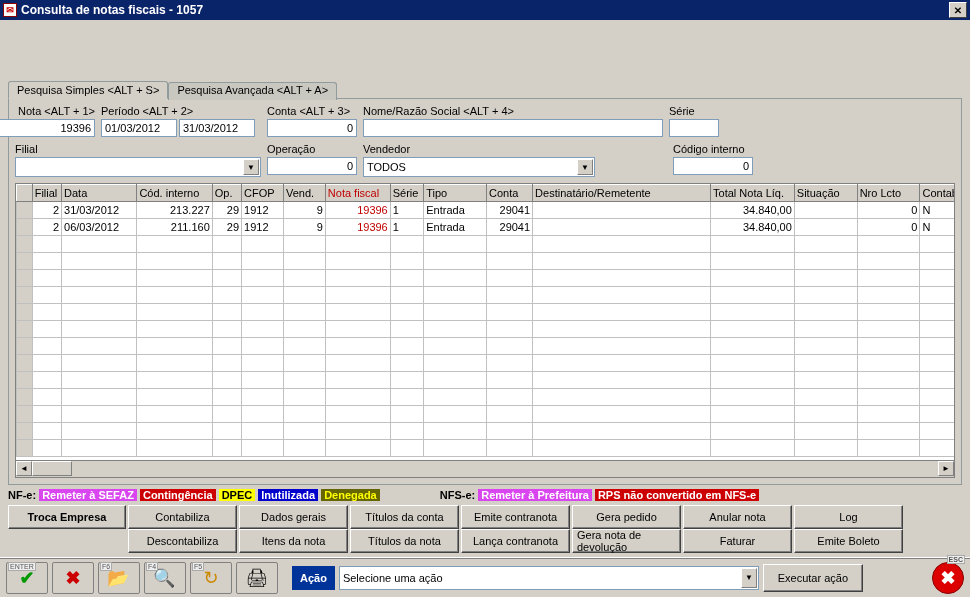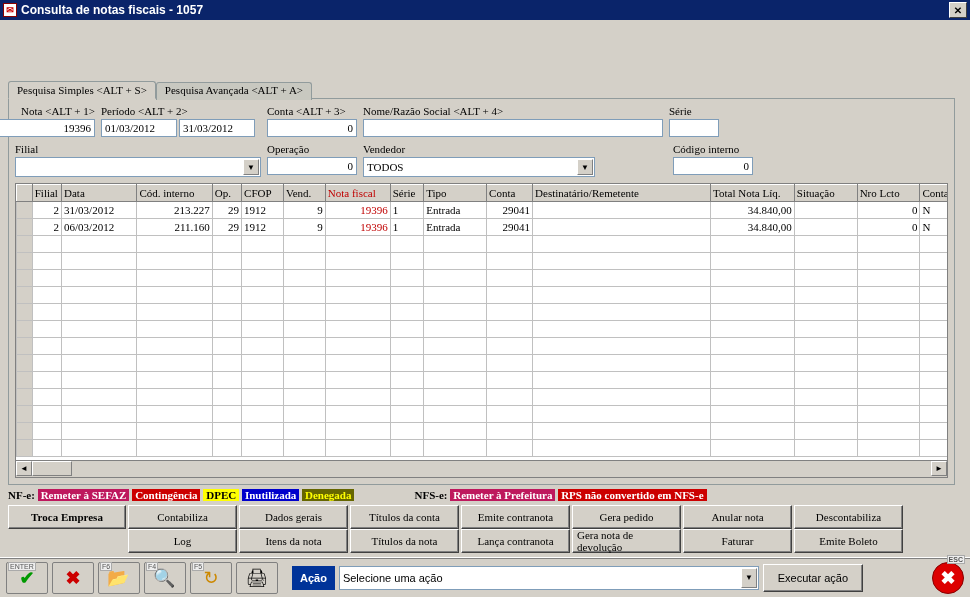--- a/index.html
+++ b/index.html
@@ -36,23 +36,22 @@
   .titlebar .close-btn {
     width: 18px; height: 16px;
     background: #D4D0C8;
     border: 1px solid #fff;
     border-right-color:#404040; border-bottom-color:#404040;
     display: flex; align-items:center; justify-content:center;
     font-family: Arial; font-size:10px; font-weight:bold; color:#000;
     cursor: pointer;
   }
   .content {
-    padding: 60px 15px 0 8px;
+    padding: 60px 8px 0 8px;
     position: relative;
-    font-family: Liberation Serif, serif;
   }
   .tabs {
     display: flex;
     position: relative;
     z-index: 2;
   }
   .tab {
     border: 1px solid #919B9C;
     border-bottom: none;
     background: #D4D0C8;
@@ -150,21 +149,21 @@
     width:16px;height:15px;background:#D4D0C8;border:1px solid #fff;
     border-right-color:#808080;border-bottom-color:#808080;
     position:absolute;top:0;display:flex;align-items:center;justify-content:center;font-size:8px;
   }
   .hscroll .btn.left{left:0;} .hscroll .btn.right{right:0;}
   .hscroll .thumb{position:absolute;left:16px;top:0;height:15px;width:40px;background:#D4D0C8;border:1px solid #fff;border-right-color:#808080;border-bottom-color:#808080;}
 
   .legend-row { margin-top:4px; font-size:11px; display:flex; align-items:center; gap:0;}
   .legend-row b { font-weight:bold; }
   .lg { color:#fff; font-weight:bold; padding:0 3px; display:inline-block;}
-  .lg.black{background:#be185d;}
+  .lg.black{background:#d946ef;}
   .lg.red{background:#c00;}
   .lg.yellow{background:#ff0;color:#000;}
   .lg.blue{background:#00c;}
   .lg.olive{background:#666600;color:#ff0;}
 
   .btn3d {
     background:#D4D0C8;
     border:1px solid #fff;
     border-right-color:#404040;border-bottom-color:#404040;
     box-shadow: inset -1px -1px 0 #808080;
@@ -613,22 +612,22 @@
     <div class="left-col">
       <div class="btn3d">Troca Empresa</div>
     </div>
     <div class="right-grid" id="action-grid">
         <div class="btn3d">Contabiliza</div>
         <div class="btn3d">Dados gerais</div>
         <div class="btn3d">Títulos da conta</div>
         <div class="btn3d">Emite contranota</div>
         <div class="btn3d">Gera pedido</div>
         <div class="btn3d">Anular nota</div>
+        <div class="btn3d">Log</div>
         <div class="btn3d">Descontabiliza</div>
-        <div class="btn3d">Log</div>
         <div class="btn3d">Itens da nota</div>
         <div class="btn3d">Títulos da nota</div>
         <div class="btn3d">Lança contranota</div>
         <div class="btn3d">Gera nota de devolução</div>
         <div class="btn3d">Faturar</div>
         <div class="btn3d">Emite Boleto</div>
       </div>
   </div>
 
 </div>

